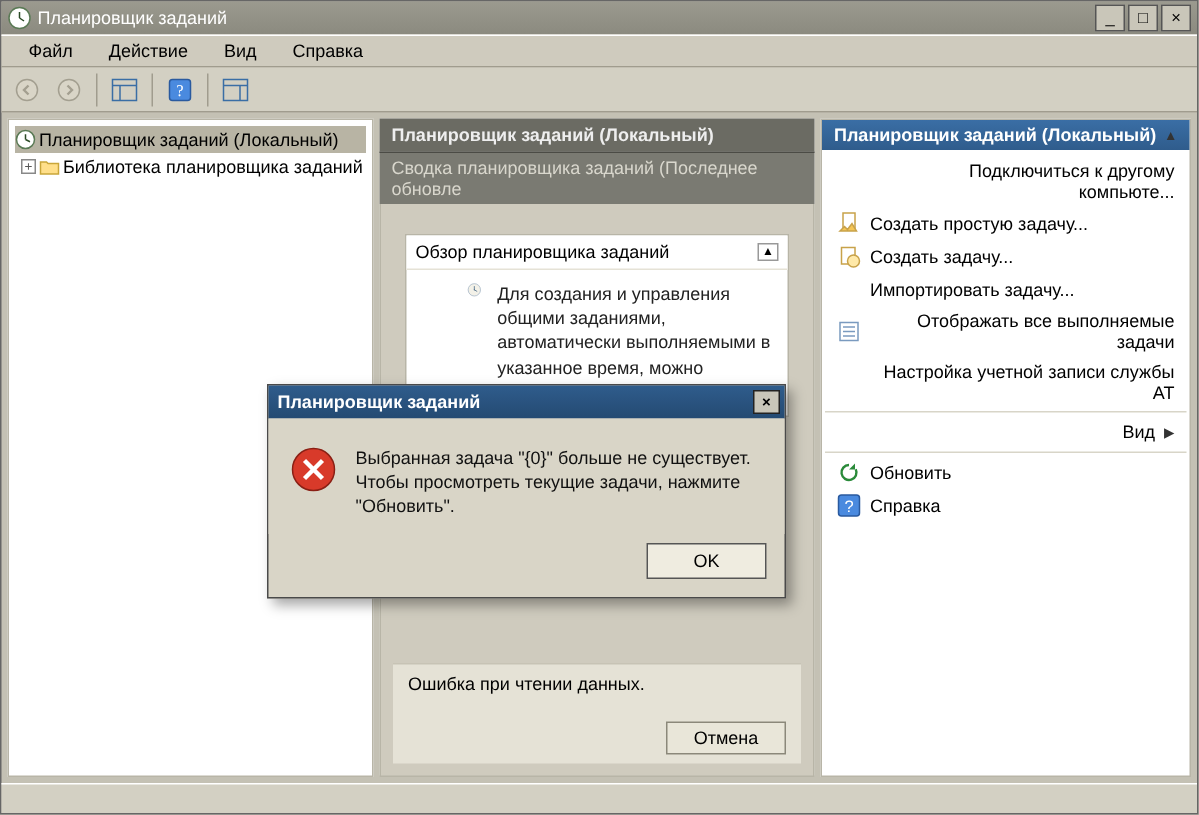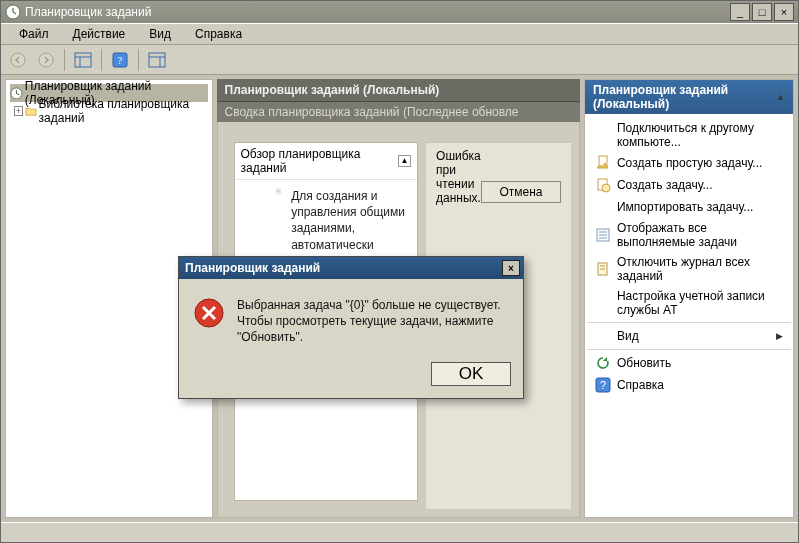--- a/index.html
+++ b/index.html
@@ -26,50 +26,50 @@
   .pane.right { width:247px; display:flex; flex-direction:column;}
 
   .tree { padding:4px; font-size:12px; }
   .tree-row { display:flex; align-items:center; height:18px; gap:2px; }
   .tree-row.sel { background:#b8b4a4; }
   .tw { width:10px; height:10px; border:1px solid #888; font-size:9px; line-height:8px; text-align:center; color:#555; background:#fff; }
   .tree-icon { width:14px; height:14px; display:inline-flex; align-items:center; justify-content:center;}
 
   .pane-header-dark { background:#6b6b63; color:#eee; padding:4px 8px; font-weight:bold; font-size:12px; }
   .pane-sub-dark { background:#7a7a72; color:#d9d7cd; padding:3px 8px; font-size:12px; border-top:1px solid #4b4b45;}
-  .center-inner { background:#cfcbbe; padding:20px 8px 8px 8px; flex:1; position:relative; border:1px solid #b8b5a7; border-top:0; display:flex; flex-direction:row;}
+  .center-inner { background:#cfcbbe; padding:20px 8px 8px 8px; flex:1; position:relative; border:1px solid #b8b5a7; border-top:0; display:flex; flex-direction:column;}
   .summary-box { background:#fff; border:1px solid #b8b5a7; margin:0 8px 8px 8px; padding:0; }
   .summary-hdr { display:flex; justify-content:space-between; align-items:center; padding:4px 6px; border-bottom:1px solid #e5e2d6; background:#fff;}
   .collapse-btn { width:14px; height:12px; border:1px solid #999; font-size:8px; text-align:center; line-height:10px; cursor:pointer;}
   .summary-body { display:flex; gap:10px; padding:8px;margin-left:32px; }
   .clock-big { width:38px; height:38px; }
   .summary-text { font-size:12px; line-height:1.35; color:#222; }
 
   .center-footer { background:#e5e2d6; border-top:1px solid #c7c3b5; padding:6px 10px; display:flex; justify-content:space-between; font-size:12px; }
   .btn { min-width:80px; height:22px; border:1px solid #8b887a; background:#e9e6d9; cursor:pointer; font-size:12px;margin-top:32px;}
 
   .actions-title { padding:3px 8px; background:#fff; border-bottom:1px solid #d8d5c8; font-size:12px;}
   .actions-panel-title { background:linear-gradient(#3a6ea5,#2f5c8c); color:#fff; padding:3px 8px; font-size:12px; display:flex; justify-content:space-between; align-items:center; font-weight:bold;}
-  .action-list { padding:4px 2px; overflow:auto; }
+  .action-list { padding:4px 2px; overflow:auto;text-align:right; }
   .action-item { display:flex; align-items:center; gap:6px; padding:3px 8px; cursor:pointer; font-size:12px;}
   .action-icon { width:16px; height:16px; flex:0 0 16px; display:inline-flex; align-items:center; justify-content:center;}
   .action-divider { border-top:1px solid #d8d5c8; margin:2px 0;}
   .chev { font-size:9px; color:#333;}
 
   .statusbar { height:20px; background:#d3d0c3; border-top:1px solid #fff; }
 
   
   .dialog { position:absolute; left:178px; top:256px; width:346px; background:#d9d5c7; border:1px solid #4a4a4a; box-shadow:4px 4px 8px rgba(0,0,0,0.35); display:flex; flex-direction:column;}
   .dialog-title { height:22px; background:linear-gradient(#2f5c8c,#244a72); color:#fff; display:flex; align-items:center; justify-content:space-between; padding:0 3px 0 6px; font-weight:bold; font-size:12px;}
   .dialog-x { width:18px; height:16px; background:#c9c6b9; border:1px solid #222; font-size:10px; display:flex; align-items:center; justify-content:center; cursor:pointer; color:#000;}
   .dialog-body { display:flex; gap:12px; padding:18px 14px 10px 14px; background:#d9d5c7;}
   .err-icon { width:32px; height:32px; flex:0 0 32px;}
   .dialog-text { font-size:12px; line-height:1.35; color:#111; }
   .dialog-btns { padding:6px 12px 12px 12px; display:flex; justify-content:flex-end;}
-  .ok-btn { width:80px; height:24px; border:1px solid #555; background:#efece0; cursor:pointer; font-size:17px;}
+  .ok-btn { width:80px; height:24px; border:1px solid #555; background:#efece0; cursor:pointer; font-size:12px;}
 
   svg { display:block;}
 </style>
 </head>
 <body>
 
 <div class="window">
 
   <div class="titlebar">
     <span class="ticon">
@@ -222,30 +222,20 @@
             <svg viewBox="0 0 16 16">
                 <rect x="2" y="2" width="12" height="12" fill="#fff" stroke="#7a9abf"></rect>
                 <line x1="4" y1="5" x2="12" y2="5" stroke="#7a9abf"></line>
                 <line x1="4" y1="8" x2="12" y2="8" stroke="#7a9abf"></line>
                 <line x1="4" y1="11" x2="12" y2="11" stroke="#7a9abf"></line>
               </svg>
           </span>
           <span>Отображать все выполняемые задачи</span>
         </div>
         <div class="action-item">
-          <span class="action-icon">
-            <svg viewBox="0 0 16 16">
-                <rect x="3" y="2" width="9" height="12" fill="#fdf7dc" stroke="#b59a4a"></rect>
-                <line x1="5" y1="5" x2="10" y2="5" stroke="#b59a4a"></line>
-                <line x1="5" y1="8" x2="10" y2="8" stroke="#b59a4a"></line>
-              </svg>
-          </span>
-          <span>Отключить журнал всех заданий</span>
-        </div>
-        <div class="action-item">
           <span class="action-icon"></span>
           <span>Настройка учетной записи службы AT</span>
         </div>
         <div class="action-divider"></div>
         <div class="action-item">
           <span class="action-icon"></span>
           <span style="flex:1">Вид</span>
           <span class="chev">▶</span>
         </div>
         <div class="action-divider"></div>

